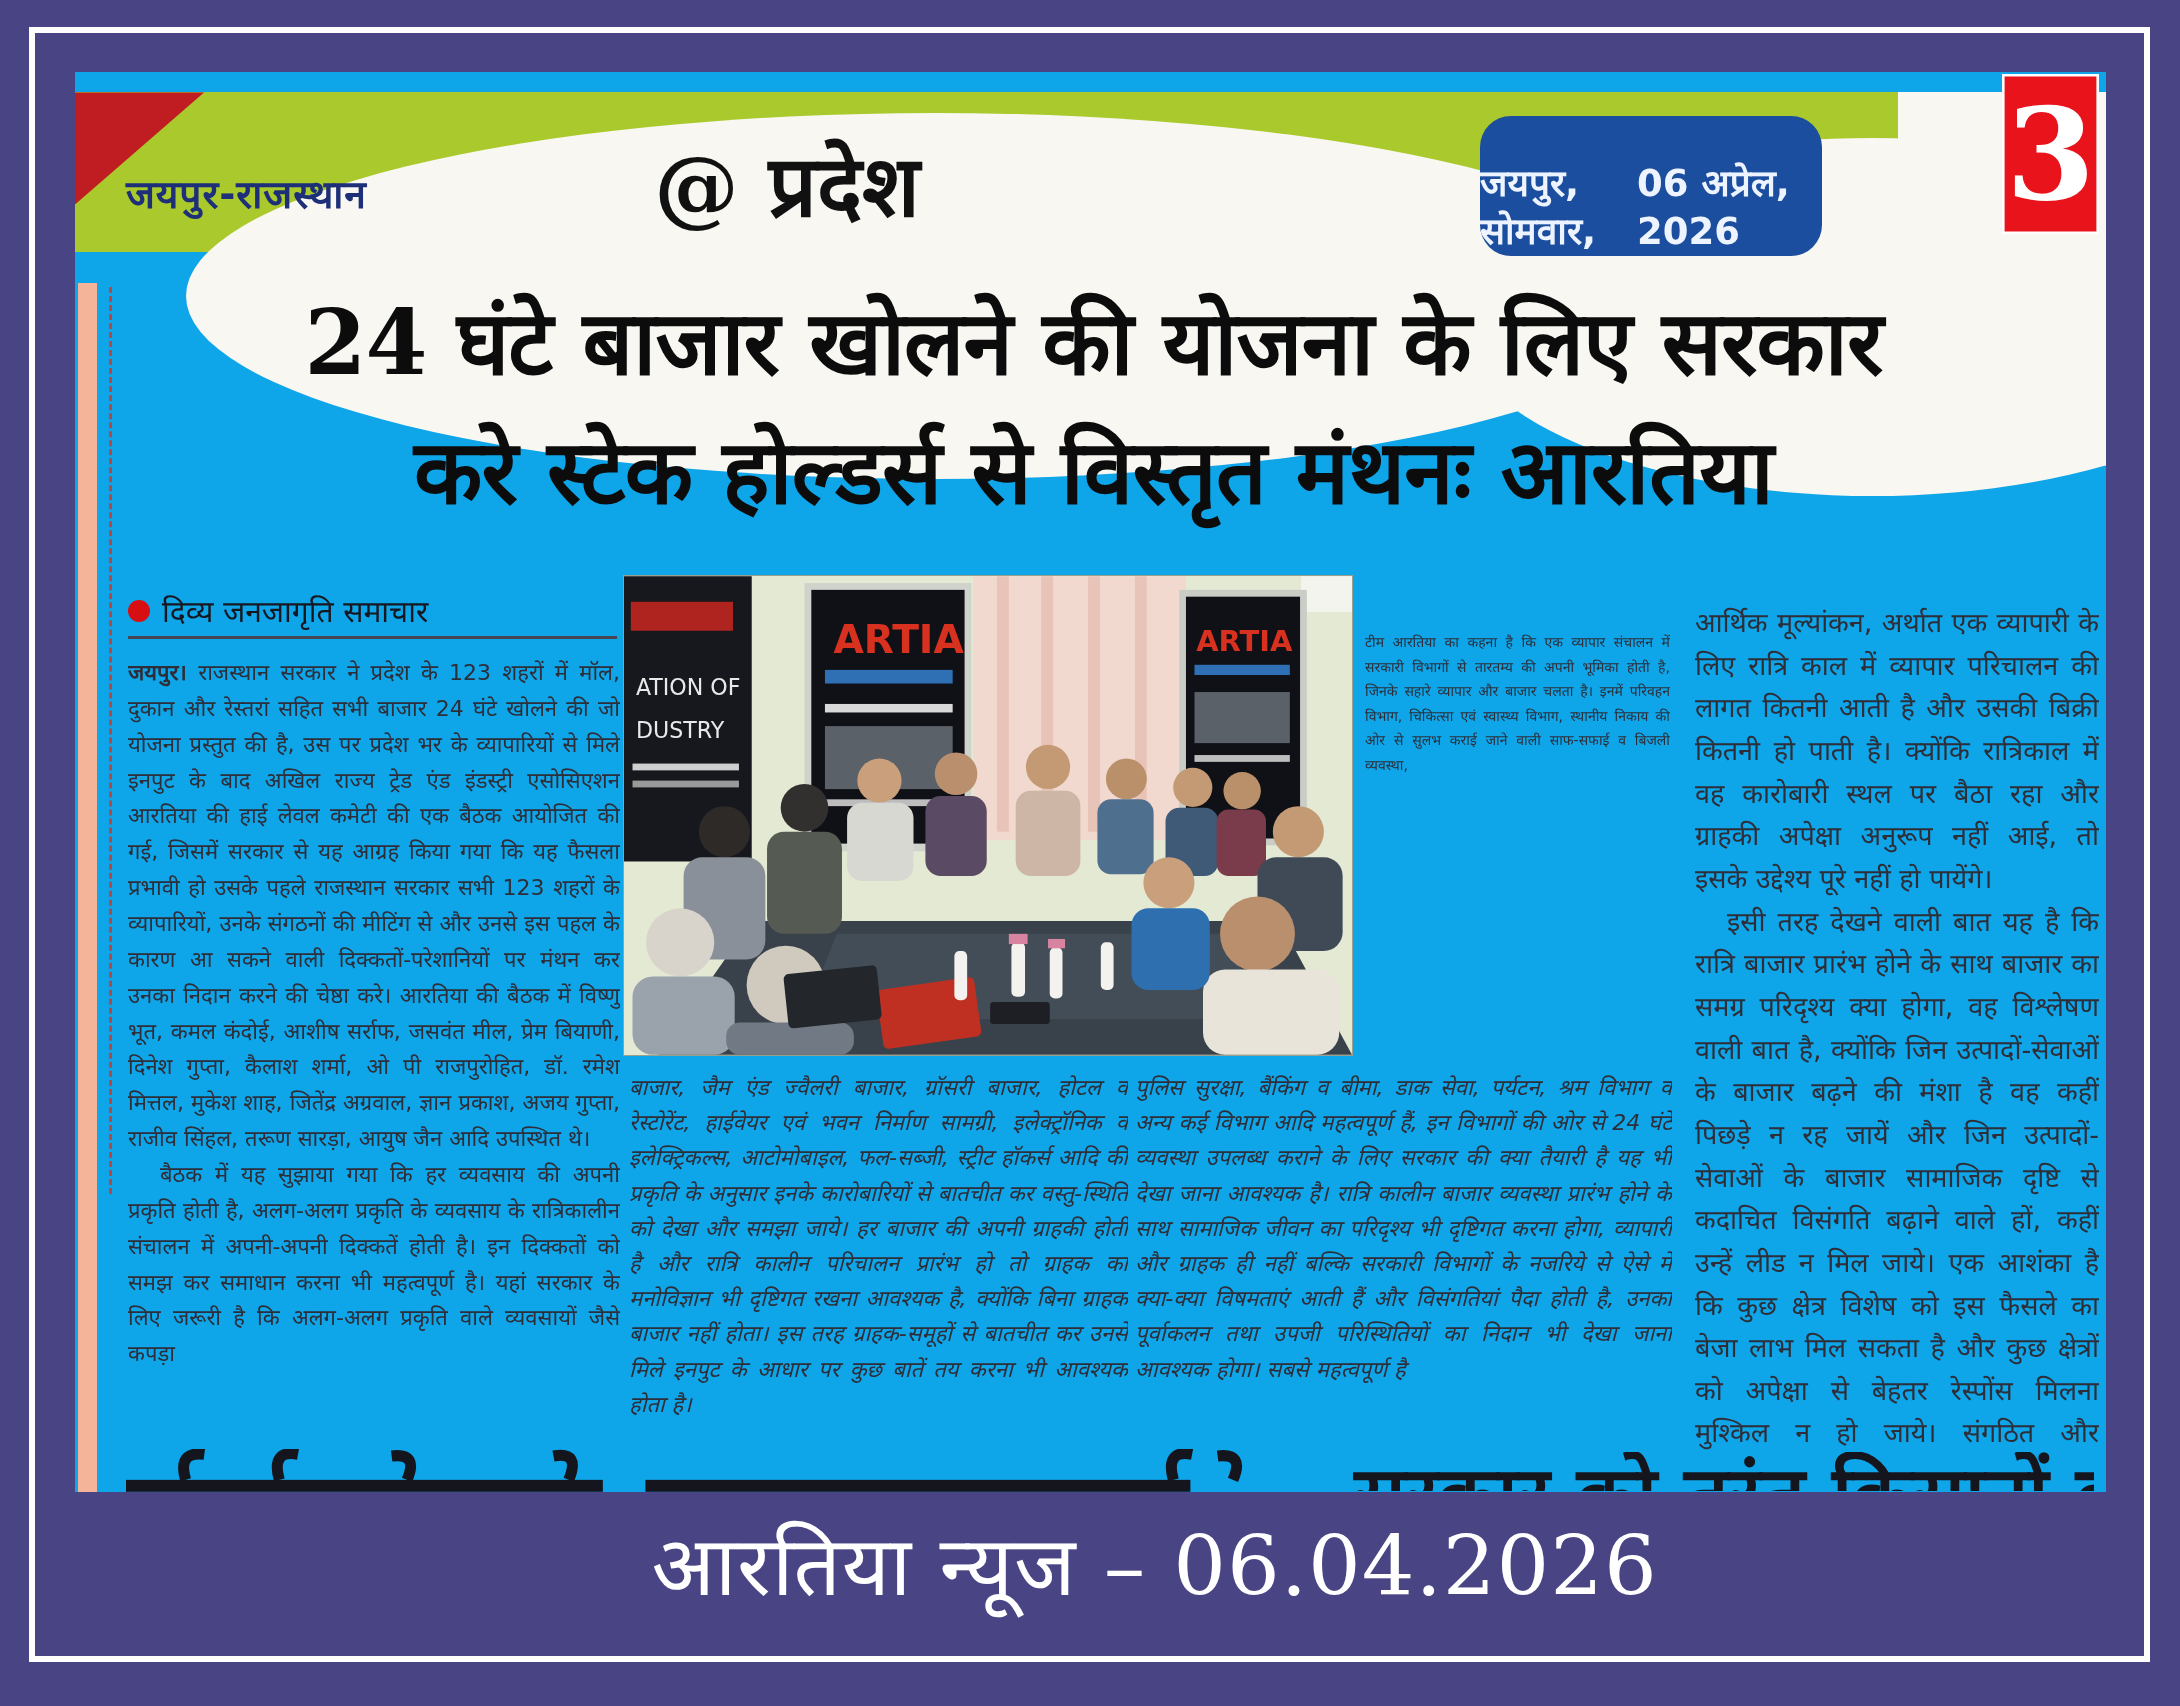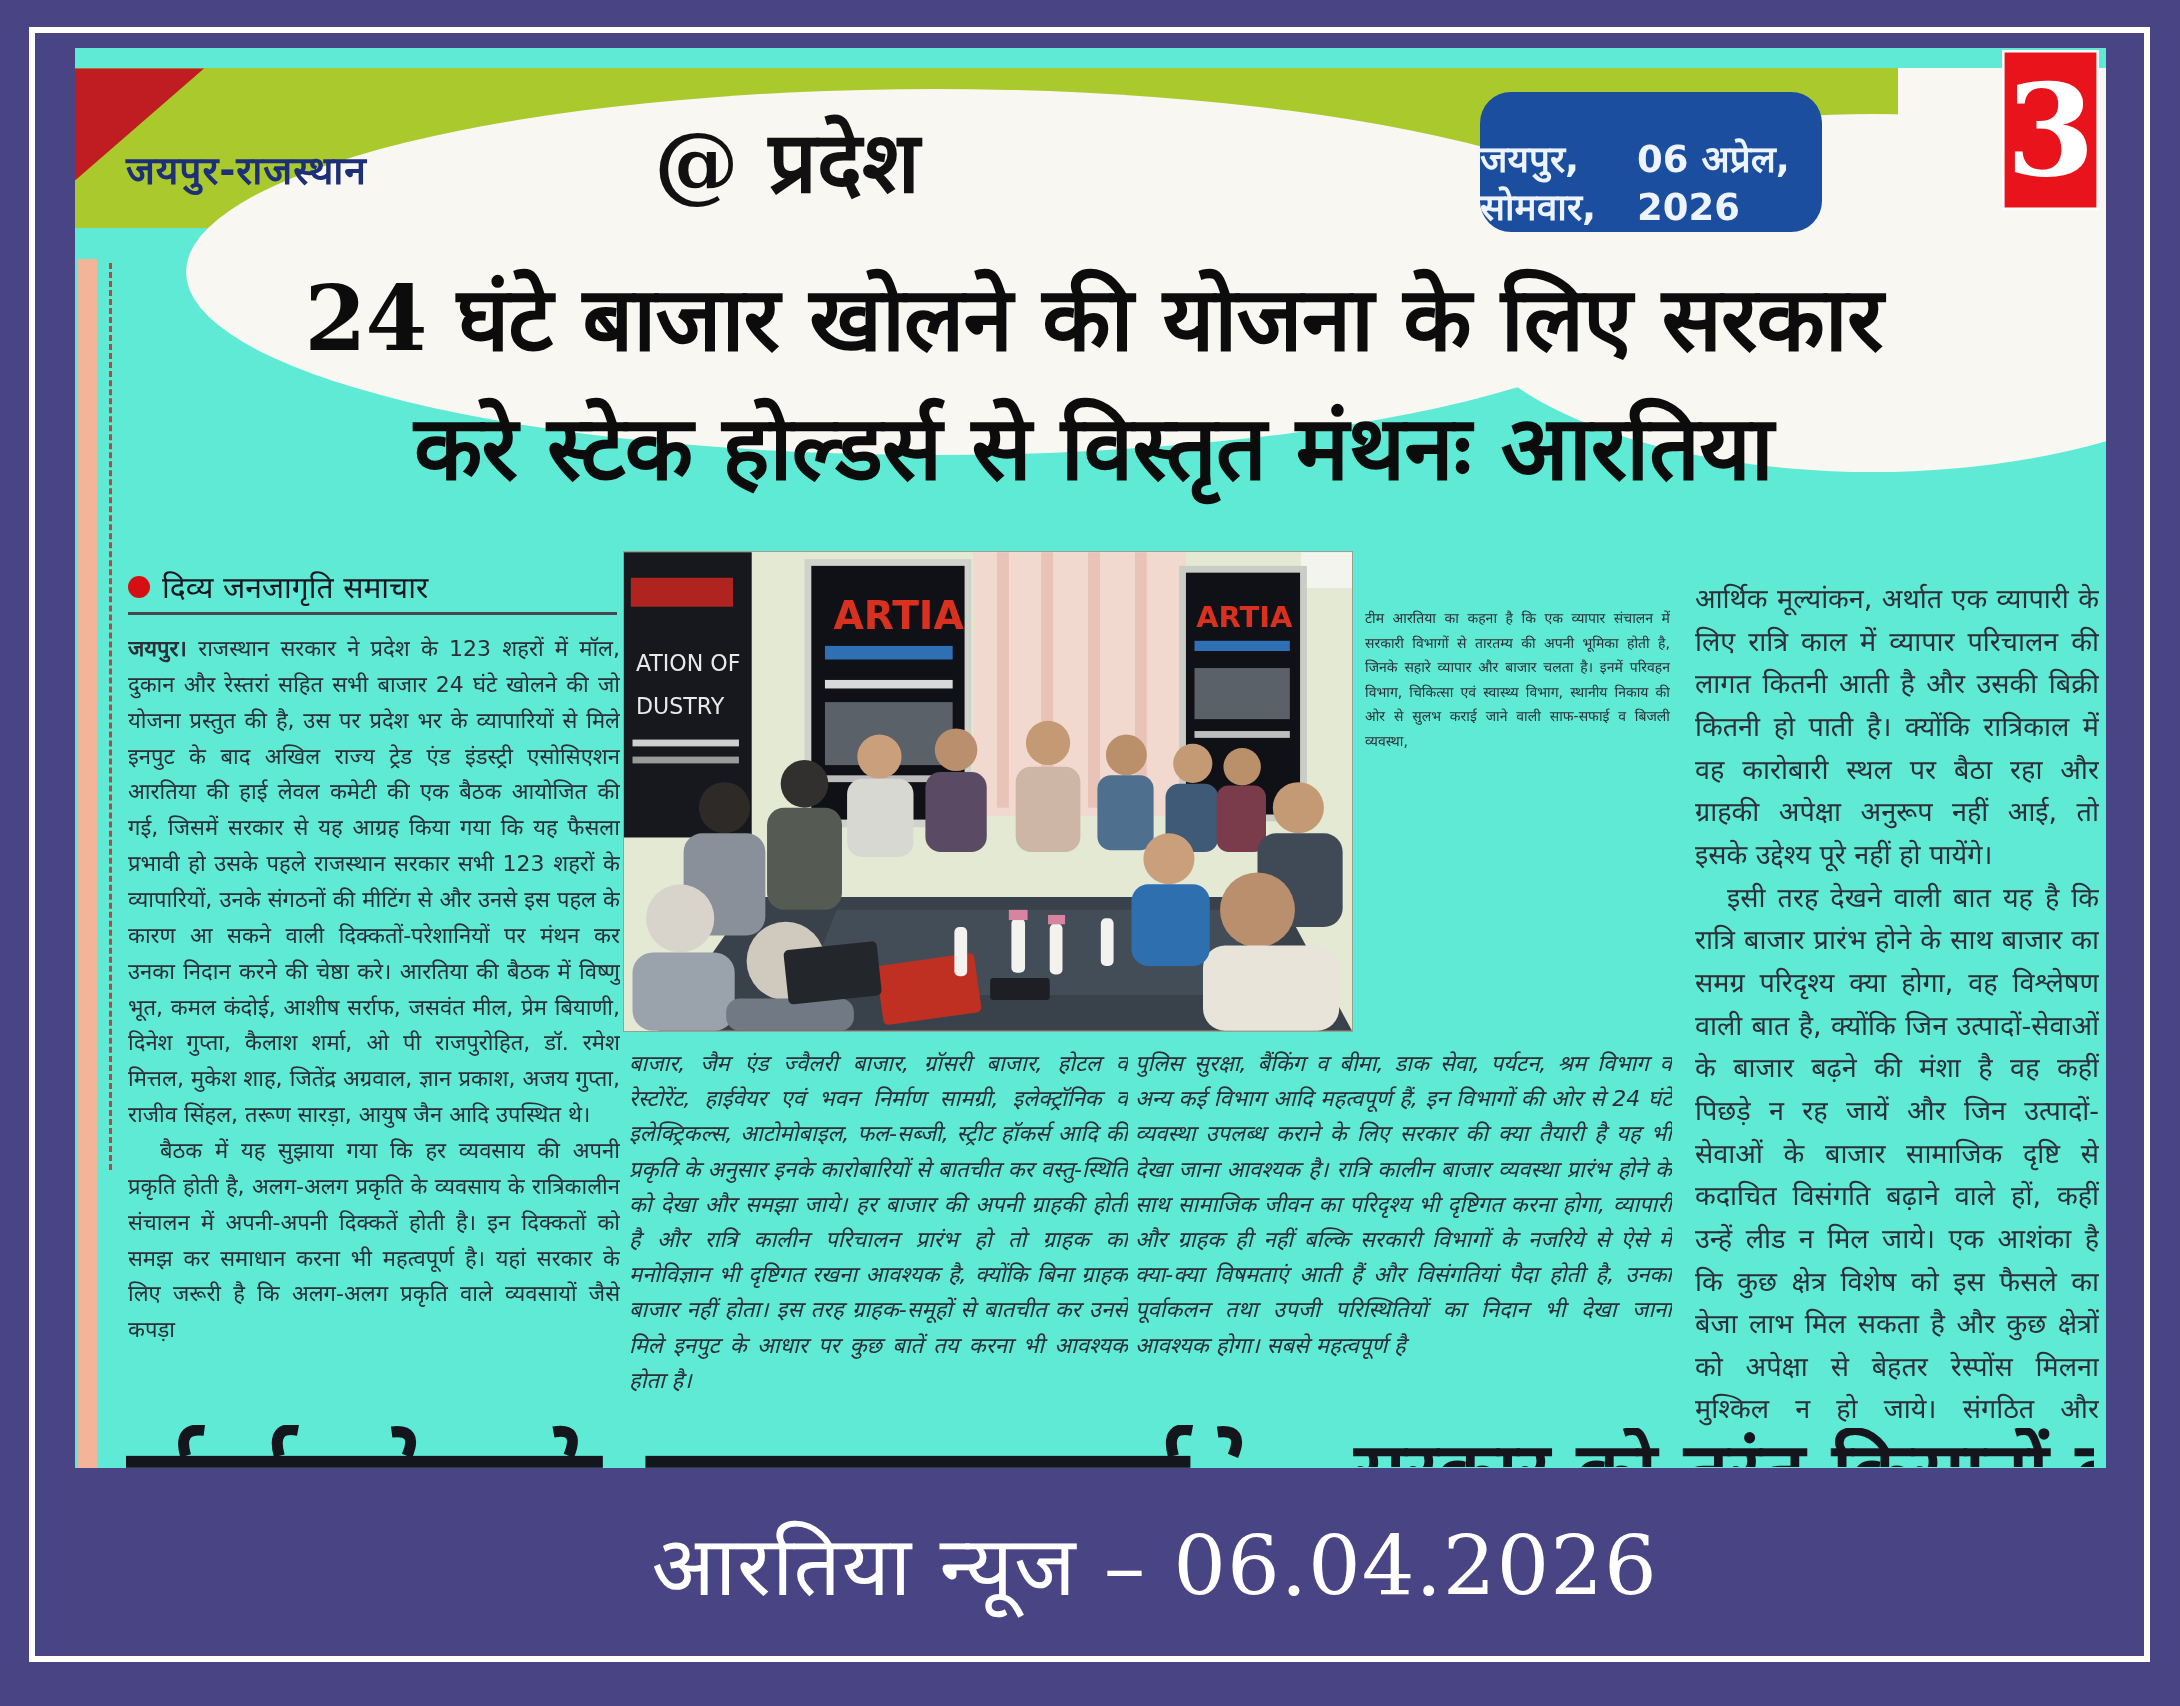--- a/index.html
+++ b/index.html
@@ -1,21 +1,21 @@
 <!DOCTYPE html>
 <html style="font-size:13.6px"><head>
 <meta charset="utf-8">
 <style>
   html,body{margin:0;padding:0;}
   body{width:2181px;height:1706px;position:relative;background:#494585;
        font-family:"DejaVu Sans",sans-serif;overflow:hidden;}
   .frame-line{position:absolute;left:29px;top:27px;width:2121px;height:1635px;
        border:6px solid #ffffff;box-sizing:border-box;background:transparent;}
-  .page{position:absolute;left:75px;top:48px;width:2031px;height:1420px;
-       background:#5eead4;overflow:hidden;}
+  .page{position:absolute;left:75px;top:72px;width:2031px;height:1420px;
+       background:#0ea5e9;overflow:hidden;}
   
   .band{position:absolute;left:0;top:20.4px;width:2031px;height:160px;background:#a9c92c;}
   .band-bulge{position:absolute;left:111px;top:41px;width:1499px;height:366px;
        background:#f8f7f2;border-radius:50%;}
   .band-bulge2{position:absolute;left:1380px;top:66px;width:835px;height:358px;
        background:#f8f7f2;border-radius:50%;}
   .band-white-right{position:absolute;left:1823px;top:20.4px;width:208px;height:160px;background:#f8f7f2;}
   .corner-tri{position:absolute;left:0;top:20.4px;width:129px;height:112px;
        background:#c01d22;clip-path:polygon(0 0,100% 0,0 100%);}
   .region-label{position:absolute;left:51px;top:94px;font-size:39px;font-weight:bold;

